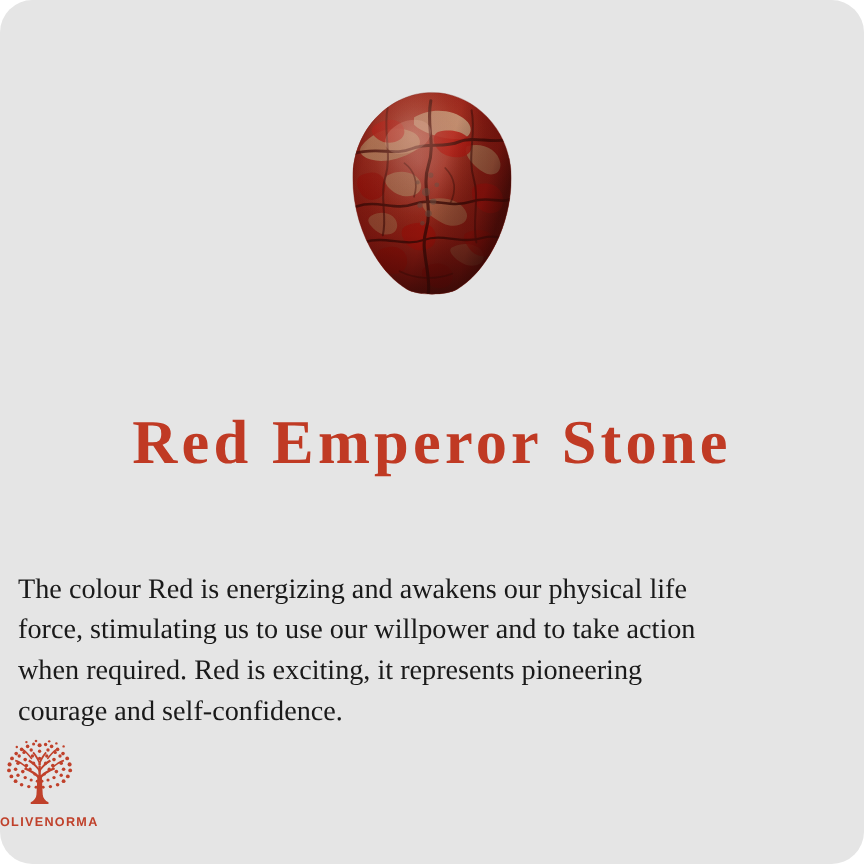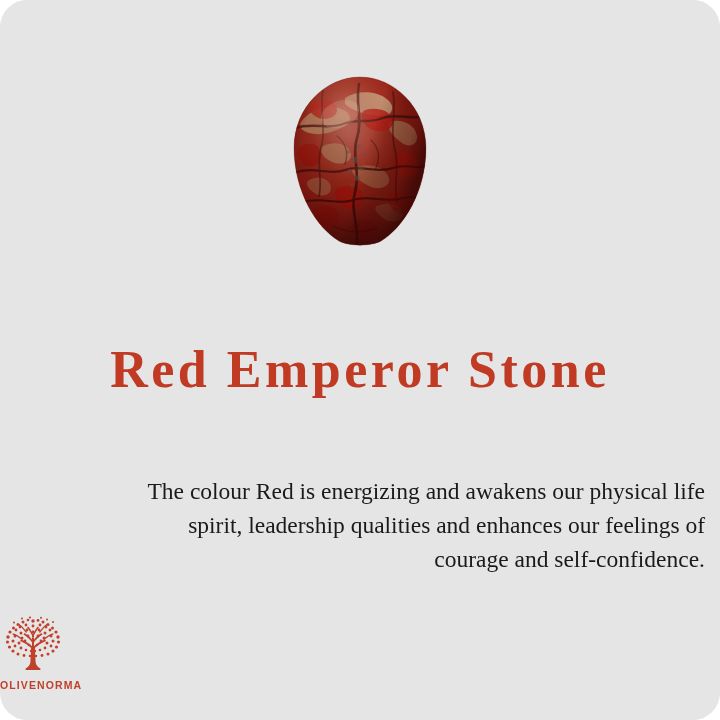--- a/index.html
+++ b/index.html
@@ -78,21 +78,21 @@
     font-weight: 300;
   }
 
   
   .body-copy {
     position: absolute;
     left: 50%;
     transform: translateX(-50%);
     top: 450px;
     width: 690px;
-    text-align: right;
+    text-align: left;
     font-family: "Liberation Serif", "DejaVu Serif", serif;
     font-size: 23.5px;
     line-height: 34px;
     color: #1a1a1a;
   }
 
   .body-copy .ln {
     display: block;
     white-space: nowrap;
   }
@@ -230,21 +230,22 @@
                C 24 152, 1 116, 1 72
                C 1 31, 33 1, 67 1 Z" fill="none" stroke="#7A2218" stroke-width="0.8" opacity="0.35"></path>
     </svg>
   </div>
 
   <h1 class="title">Red  Emperor  Stone</h1>
 
 
   <p class="body-copy">
     <span class="ln">The colour Red is energizing and awakens our physical life</span>
-    <span class="ln">spirit, leadership qualities and enhances our feelings of</span>
+    <span class="ln">force, stimulating us to use our willpower and to take action</span>
+    <span class="ln">when required.  Red is exciting, it represents pioneering</span>
     <span class="ln">courage and self-confidence.</span>
   </p>
 
   <div class="logo">
     <svg class="logo-mark" viewBox="0 0 66 60" aria-label="tree of life">
       <g fill="#C0412B">
 
         <path d="M31.2 30 L30.4 46 C 30.2 49, 28.4 51, 25.6 52.6 L25.6 54 L40.4 54 L40.4 52.6 C 37.6 51, 35.8 49, 35.6 46 L34.8 30 Z"></path>
         <path d="M32 22 L32 34 L34 34 L34 22 Z"></path>
 

